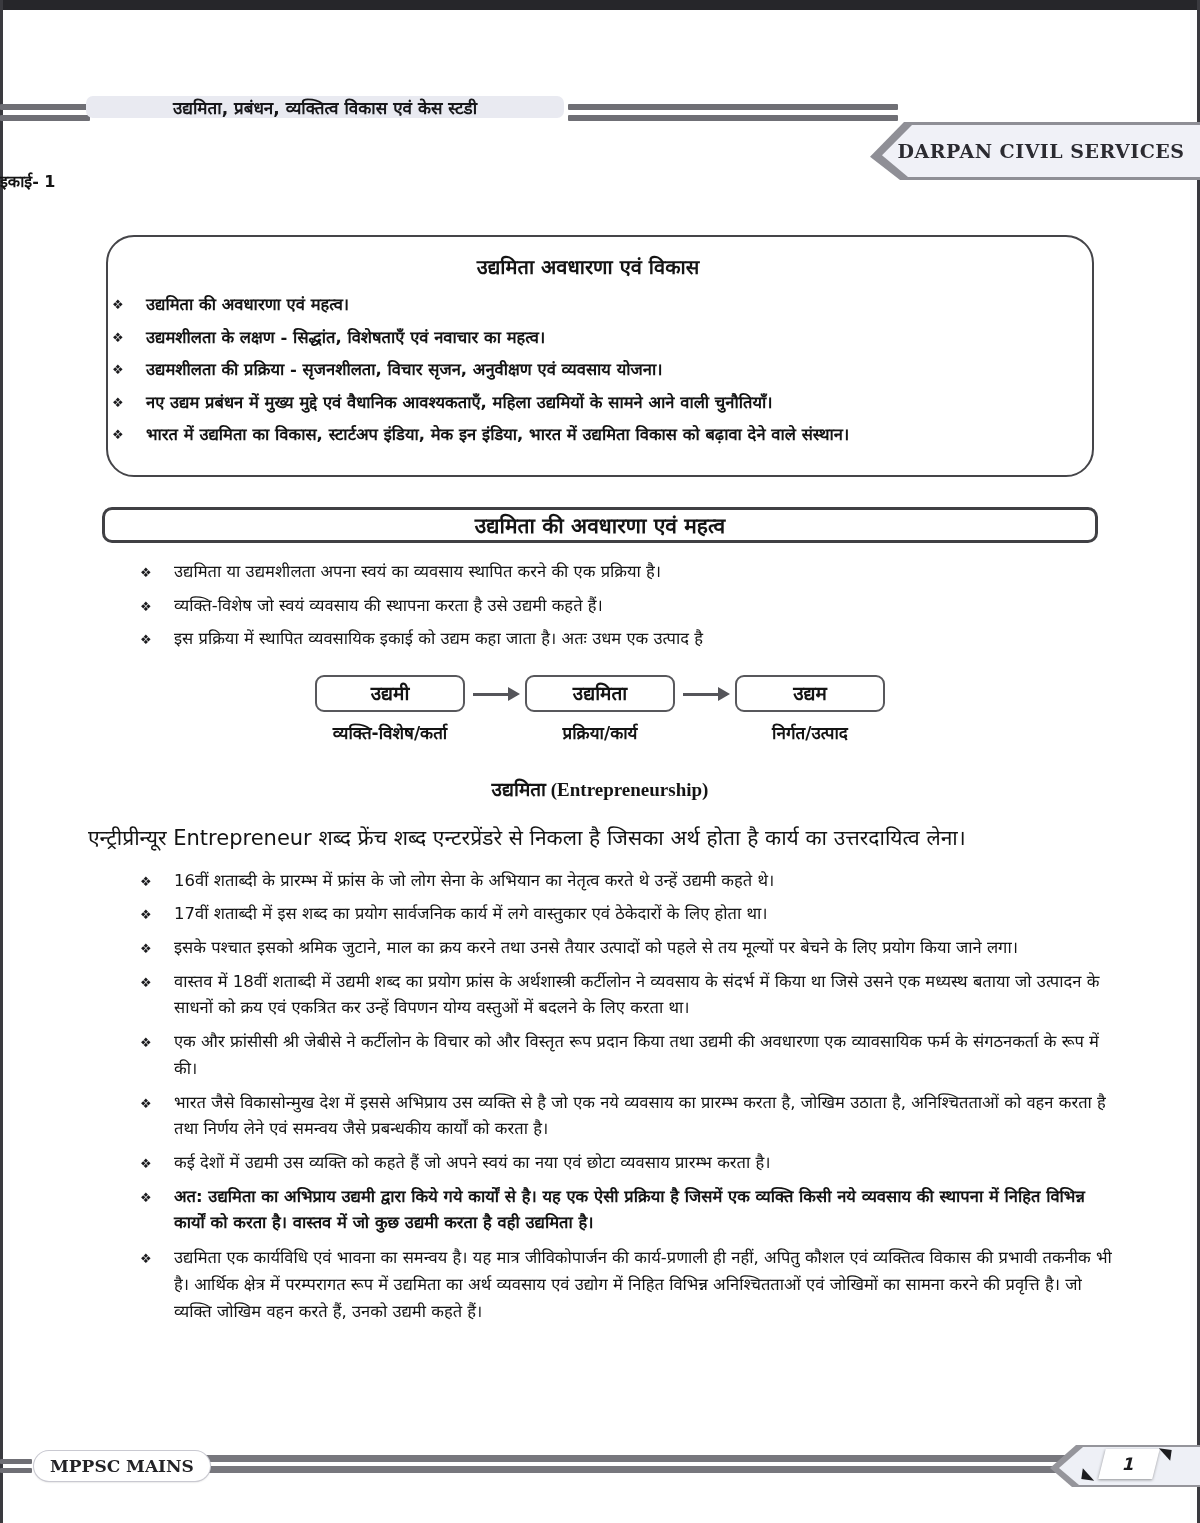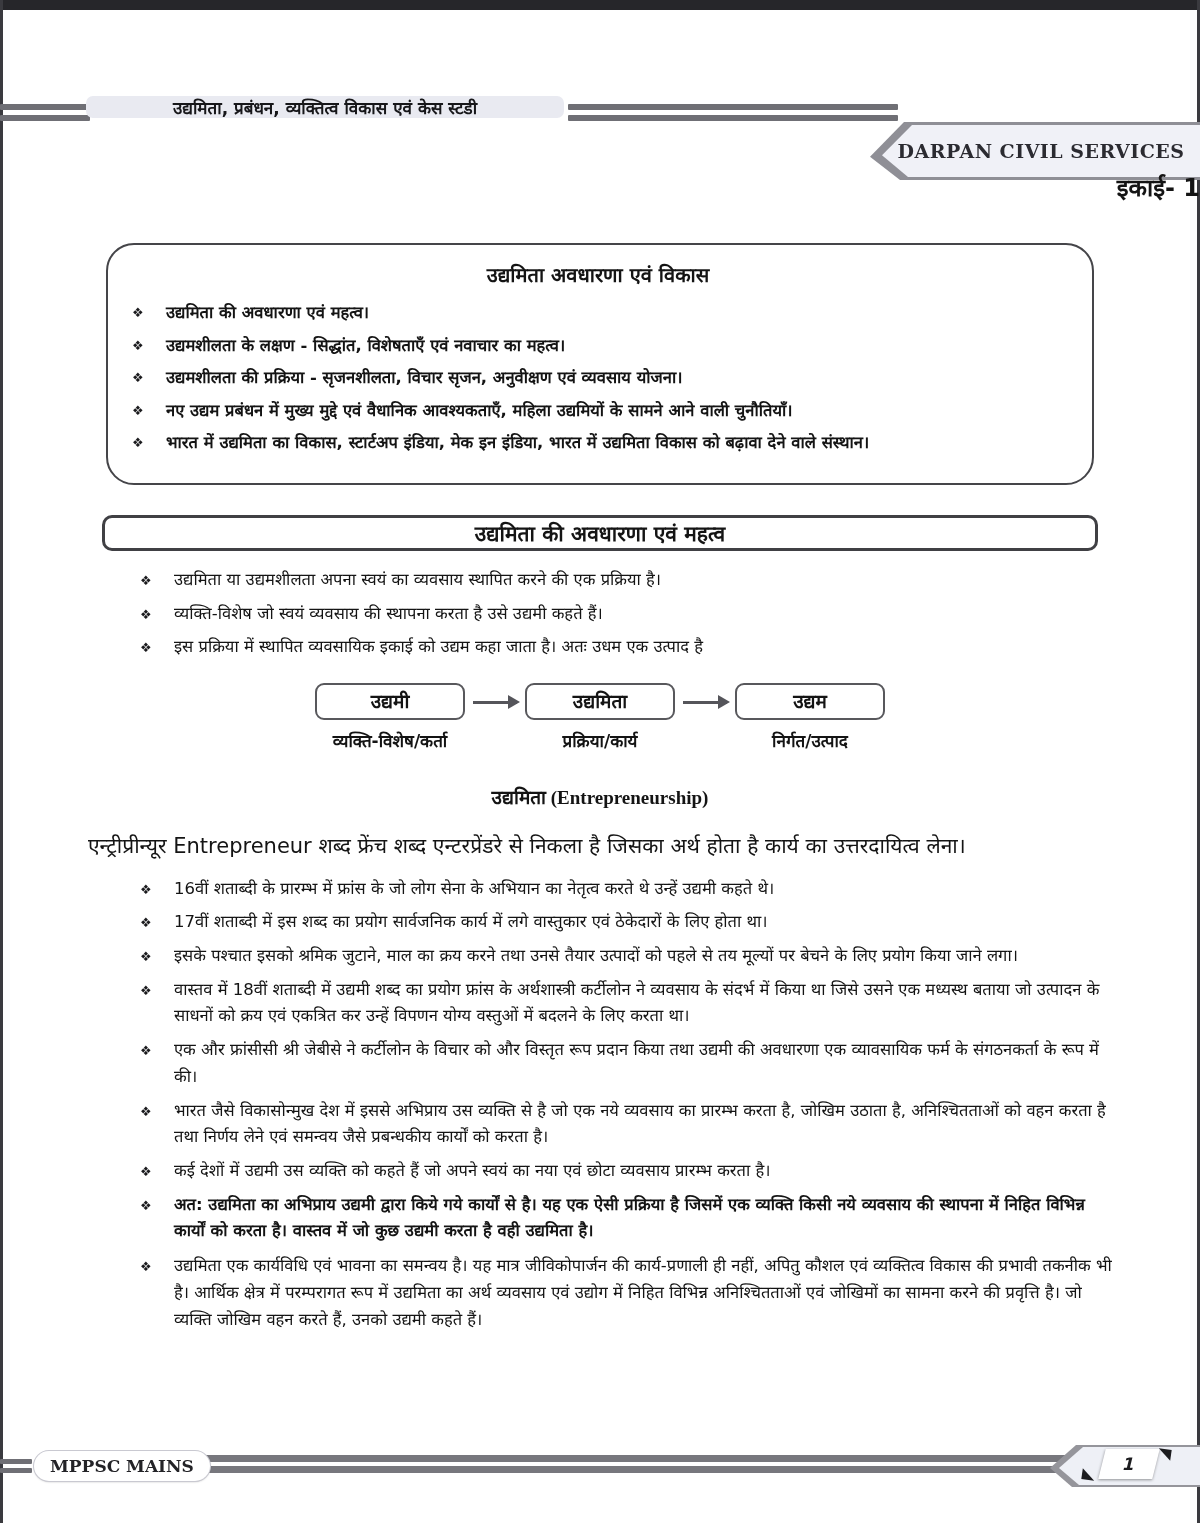--- a/index.html
+++ b/index.html
@@ -33,28 +33,28 @@
   .rb-back { position:absolute; inset:0; background:#8f8f96;
     clip-path:polygon(0 60%, 34px 0, 100% 0, 100% 100%, 30px 100%); }
   .rb-front { position:absolute; left:12px; top:3px; right:0; bottom:3px; background:#f0f1f7;
     clip-path:polygon(0 58%, 30px 0, 100% 0, 100% 100%, 26px 100%);
     display:flex; align-items:center; justify-content:center;
     font-family:"DejaVu Serif","Liberation Serif",serif;
     font-weight:bold; font-size:19px; letter-spacing:.5px; color:#2b2b31;
   }
 
   
-  .unit-title { position:absolute; top:170px; left:0; right:0; text-align:right;
-    font-weight:bold; font-size:24px; }
+  .unit-title { position:absolute; top:170px; left:0; right:0; text-align:left;
+    font-weight:bold; font-size:16px; }
 
   .content { position:absolute; top:235px; left:0; right:0; }
 
   .syllabus {
-    margin:8px 106px; border:2px solid #454549; border-radius:28px;
-    padding:12px 28px 20px 24px;
+    margin:0 106px; border:2px solid #454549; border-radius:28px;
+    padding:12px 28px 20px 4px;
   }
   .syllabus-title { text-align:center; font-weight:bold; font-size:20px; margin:4px 0 12px; }
 
   .b-row { display:flex; align-items:flex-start; margin:7px 0; font-size:16.5px; line-height:1.55; }
   .b-row .marker { flex:0 0 auto; width:34px; text-align:left; font-size:13px; padding-top:3px; color:#1b1b1e; }
   .b-row .txt { flex:1; }
   .bold-list .b-row .txt, .b-row.bold .txt { font-weight:bold; }
 
   .section-title-box {
     margin:30px 102px 0; border:3px solid #404044; border-radius:10px; height:36px;

